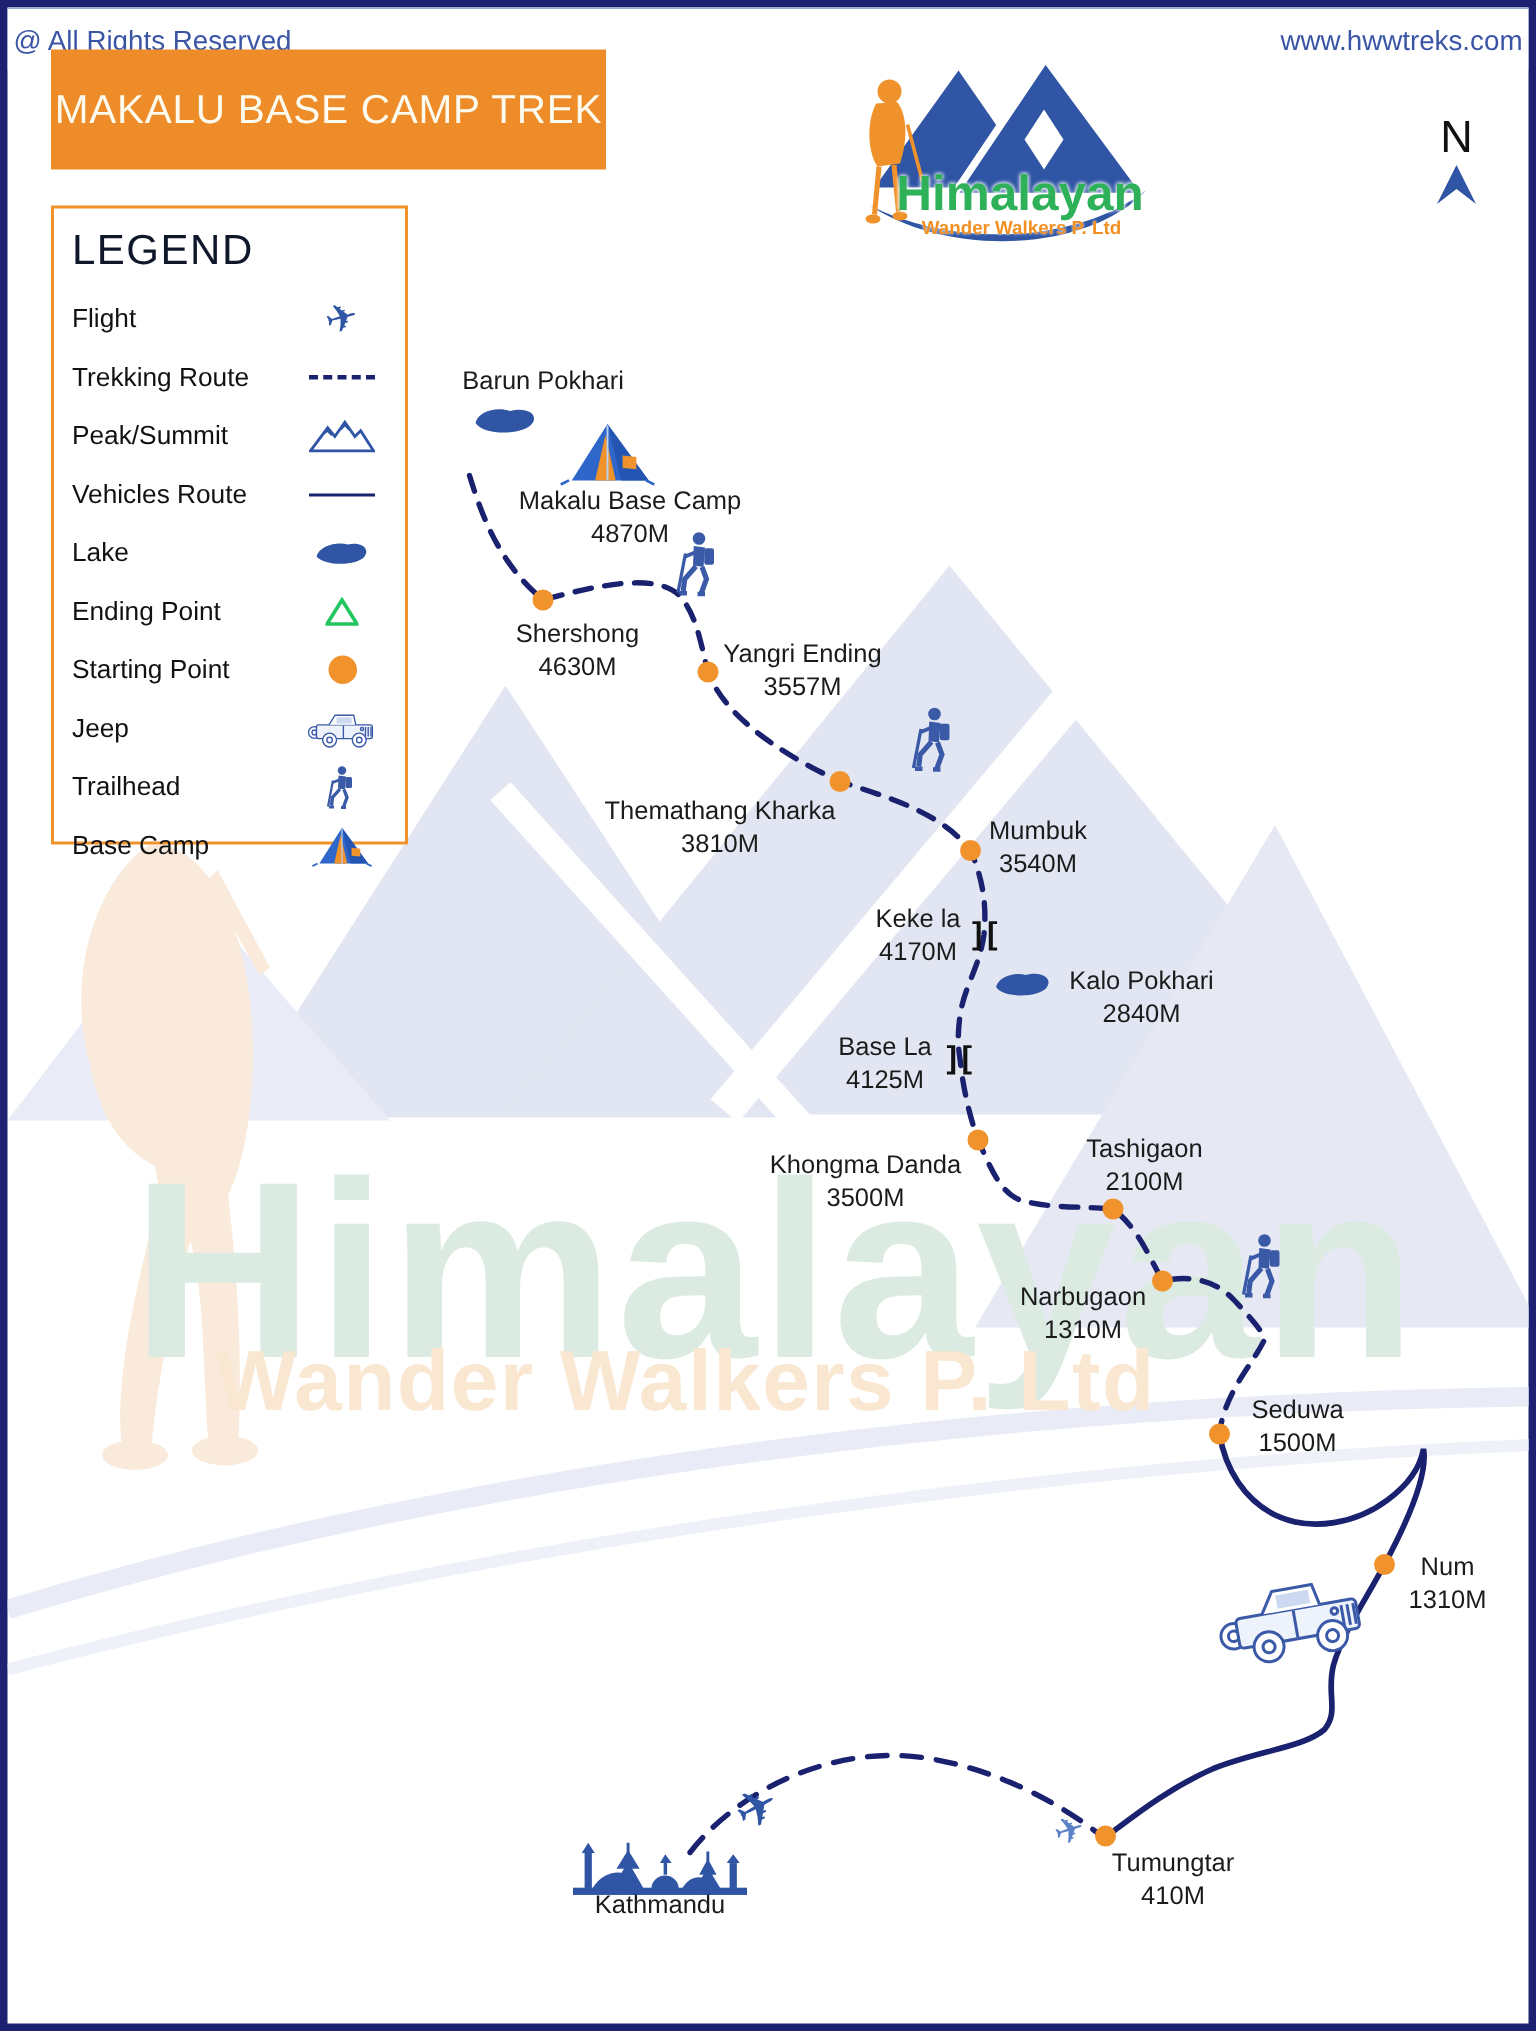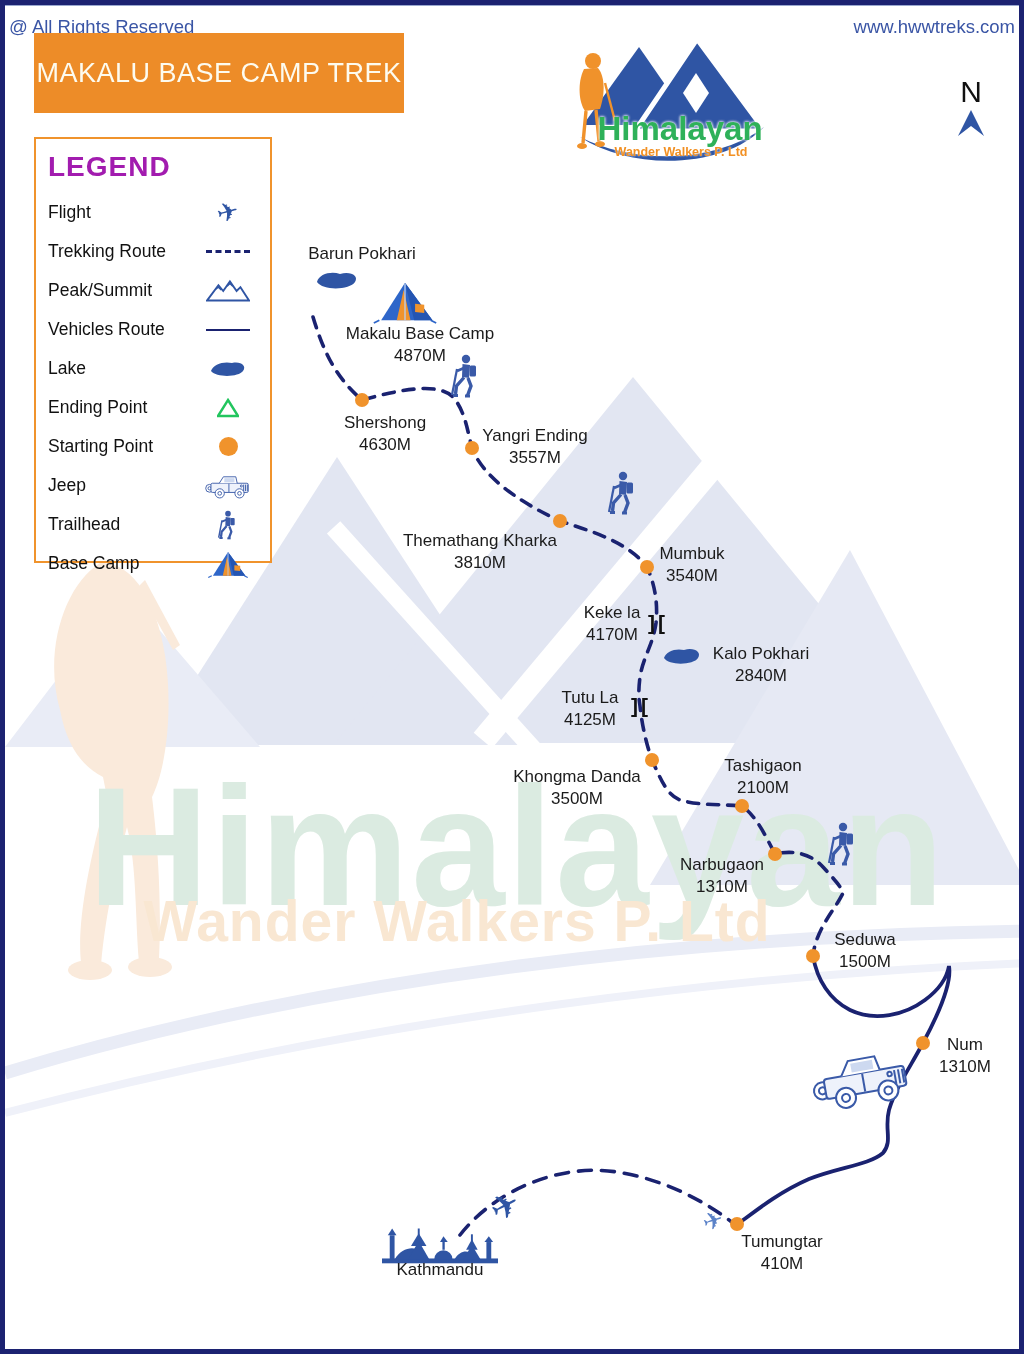--- a/index.html
+++ b/index.html
@@ -20,21 +20,21 @@
   #north .n-label{font-size:30px;color:#111;}
   
   #logo{left:550px;top:26px;width:235px;height:155px;}
   #logo-name{left:675px;top:124px;font-size:33px;font-weight:bold;color:#2EB159;white-space:nowrap;text-shadow:0 0 3px #fff,0 0 3px #fff;}
   #logo-sub{left:676px;top:147px;font-size:12.5px;font-weight:bold;color:#F29023;white-space:nowrap;text-shadow:0 0 2px #fff;}
   
   #legend{
     left:29px;top:132px;width:238px;height:426px;background:#fff;
     border:2px solid #F0932C;box-sizing:border-box;padding:10px 16px 6px 12px;z-index:6;
   }
-  #legend h2{margin:2px 0 10px 0;font-size:28px;font-weight:bold;letter-spacing:1px;color:#a21caf;}
+  #legend h2{margin:2px 0 10px 0;font-size:28px;font-weight:normal;letter-spacing:1px;color:#0f172a;}
   .lg-row{display:flex;align-items:center;justify-content:space-between;height:39px;}
   .lg-label{font-size:17.5px;color:#111;}
   .lg-icon{width:52px;display:flex;justify-content:center;align-items:center;}
   .swatch-dashed{width:44px;border-top:3px dashed #1A2270;}
   .swatch-solid{width:44px;border-top:2px solid #1A2270;}
   .start-dot-big{width:19px;height:19px;border-radius:50%;background:#F0932C;}
   .plane{color:#2F55A4;display:inline-block;}
   
   #wm1{left:512px;top:842px;font-size:168px;font-weight:bold;color:#DBEBE1;letter-spacing:2px;white-space:nowrap;z-index:1;}
   #wm2{left:452px;top:916px;font-size:57px;font-weight:bold;color:#F9E7D2;letter-spacing:1px;white-space:nowrap;z-index:1;}
@@ -332,21 +332,21 @@
   </div>
   <div class="wp" style="left:607px;top:619px">
     <div>Keke la</div>
       <div>4170M</div>
   </div>
   <div class="wp" style="left:756px;top:660px">
     <div>Kalo Pokhari</div>
       <div>2840M</div>
   </div>
   <div class="wp" style="left:585px;top:704px">
-    <div>Tutu La</div>
+    <div>Base La</div>
       <div>4125M</div>
   </div>
   <div class="wp" style="left:572px;top:783px">
     <div>Khongma Danda</div>
       <div>3500M</div>
   </div>
   <div class="wp" style="left:758px;top:772px">
     <div>Tashigaon</div>
       <div>2100M</div>
   </div>

